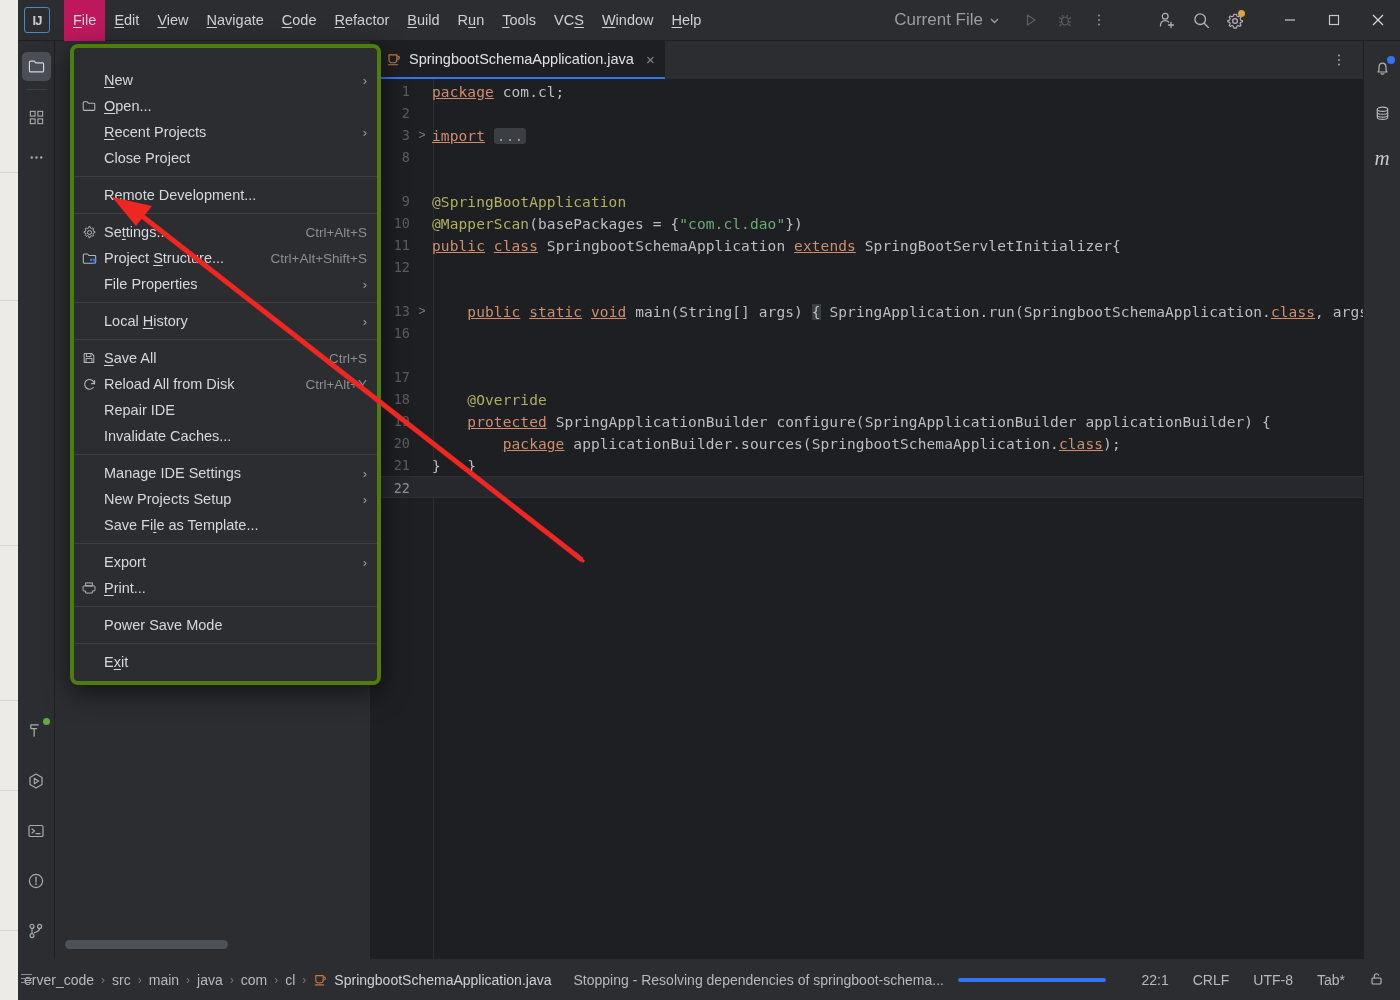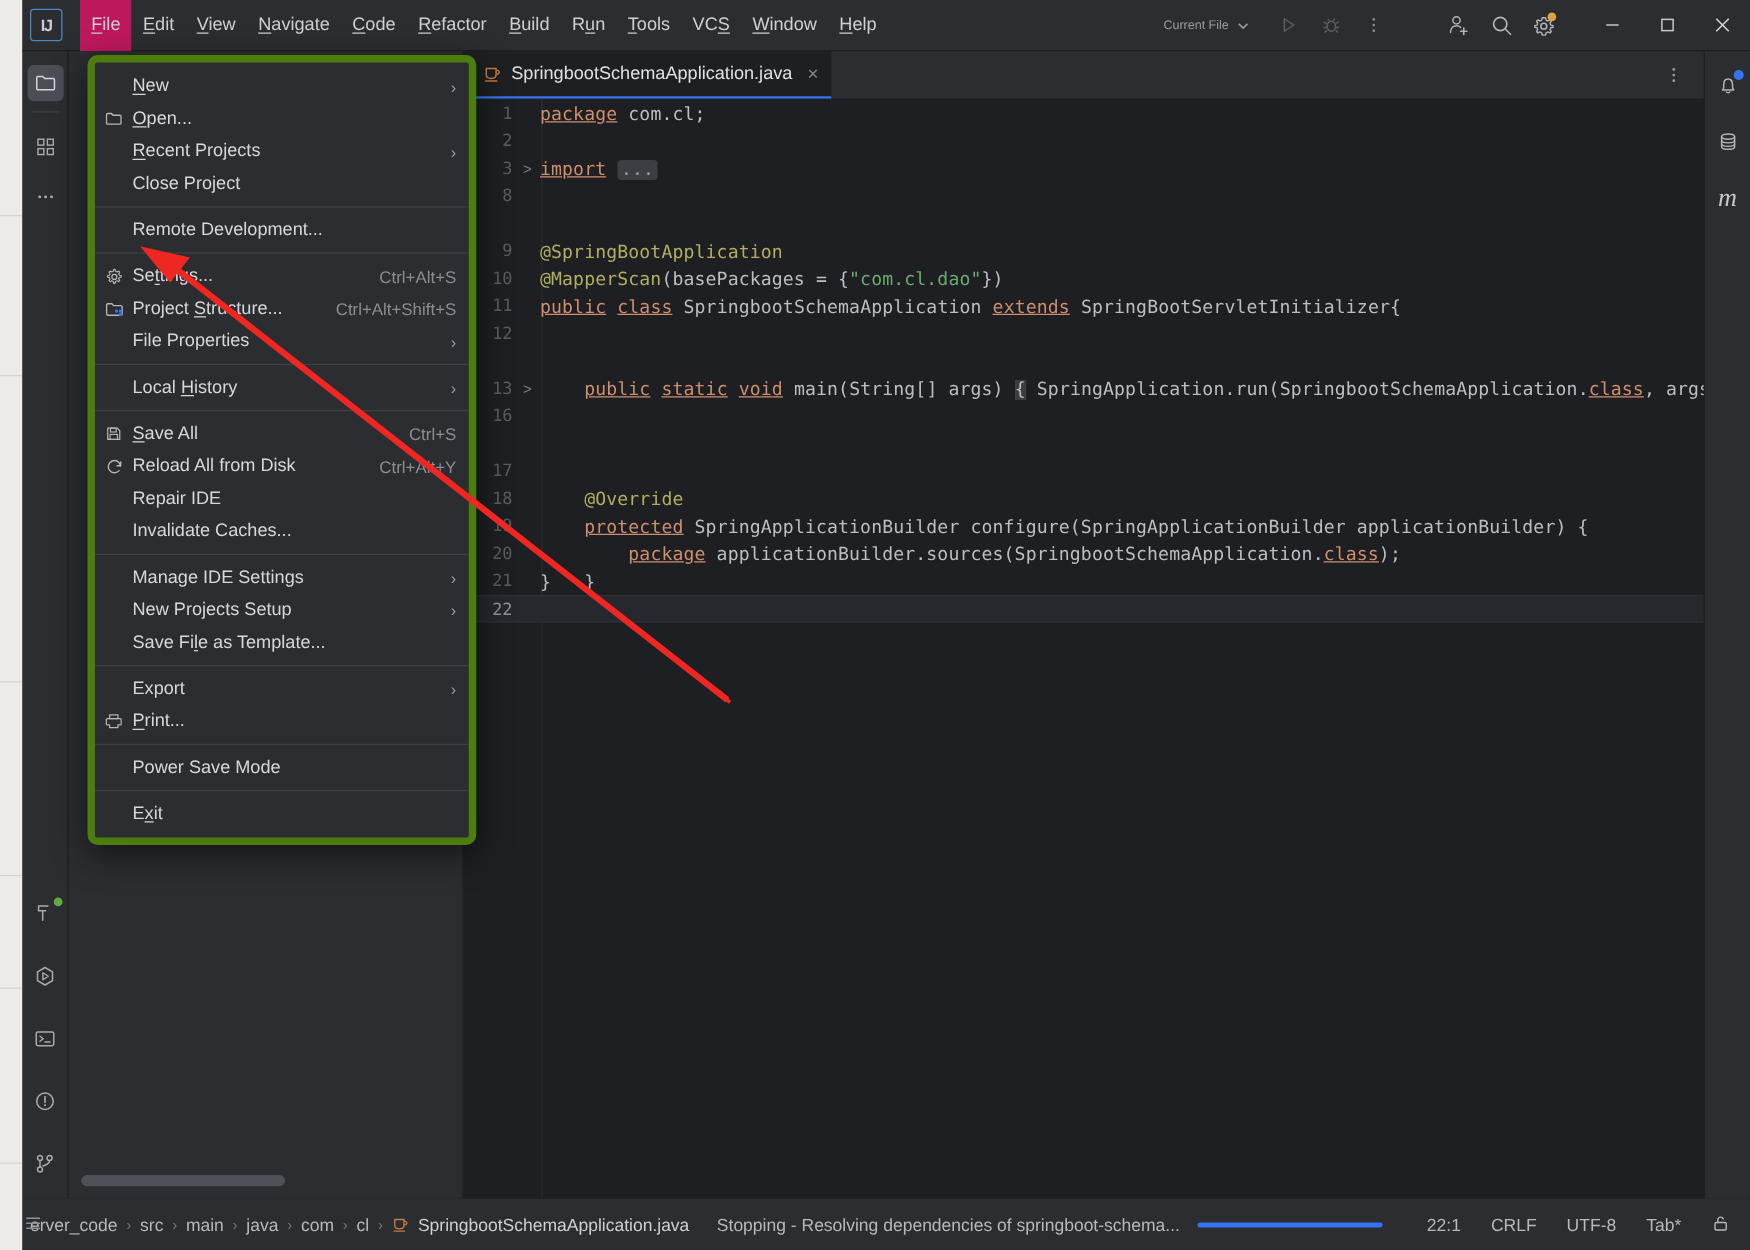--- a/index.html
+++ b/index.html
@@ -41,21 +41,21 @@
   }
   .menubar { display: flex; align-items: center; height: 41px; margin-left: 14px; }
   .menu-item {
     padding: 0 9px; height: 41px; line-height: 41px;
     color: #ced0d6; font-size: 14.5px; cursor: default; white-space: nowrap;
   }
   .menu-item.active { background: #be185d; }
   .menu-item u { text-decoration: underline; text-underline-offset: 2px; }
   .tb-right { margin-left: auto; display: flex; align-items: center; height: 41px; }
   .run-config {
-    color: #9a9da3; font-size: 10px; display: flex; align-items: center; gap: 6px;
+    color: #9a9da3; font-size: 17px; display: flex; align-items: center; gap: 6px;
     margin-right: 14px;
   }
   .tb-icon {
     width: 34px; height: 41px; display: flex; align-items: center; justify-content: center;
     color: #868a91; position: relative;
   }
   .tb-icon.dim { color: #5c6066; }
   .tb-icon svg { display: block; }
   .wd-btn {
     width: 44px; height: 41px; display:flex; align-items:center; justify-content:center;
@@ -170,22 +170,22 @@
   .id { color: #bcbec4; }
   .fold-chip {
     background: #3b3e43; color: #9a9da3; border-radius: 3px; padding: 0 3px;
   }
   .brace-hl { background: #3a3d41; }
 
   
   .dropdown {
     position: absolute; left: 52px; top: 44px; width: 311px;
     background: #2b2d30;
-    border: 6px solid #4d7c0f; border-radius: 8px;
-    padding: 6px 0 6px 0;
+    border: 4px solid #4d7c0f; border-radius: 8px;
+    padding: 19px 0 6px 0;
     box-shadow: 0 8px 26px rgba(0,0,0,0.55);
     z-index: 40;
   }
   .dd-item {
     display: flex; align-items: center; height: 26px;
     padding: 0 10px 0 0; color: #d6d8dd; font-size: 14.5px;
     position: relative;
   }
   .dd-item .ic {
     width: 30px; display: flex; align-items: center; justify-content: center;

